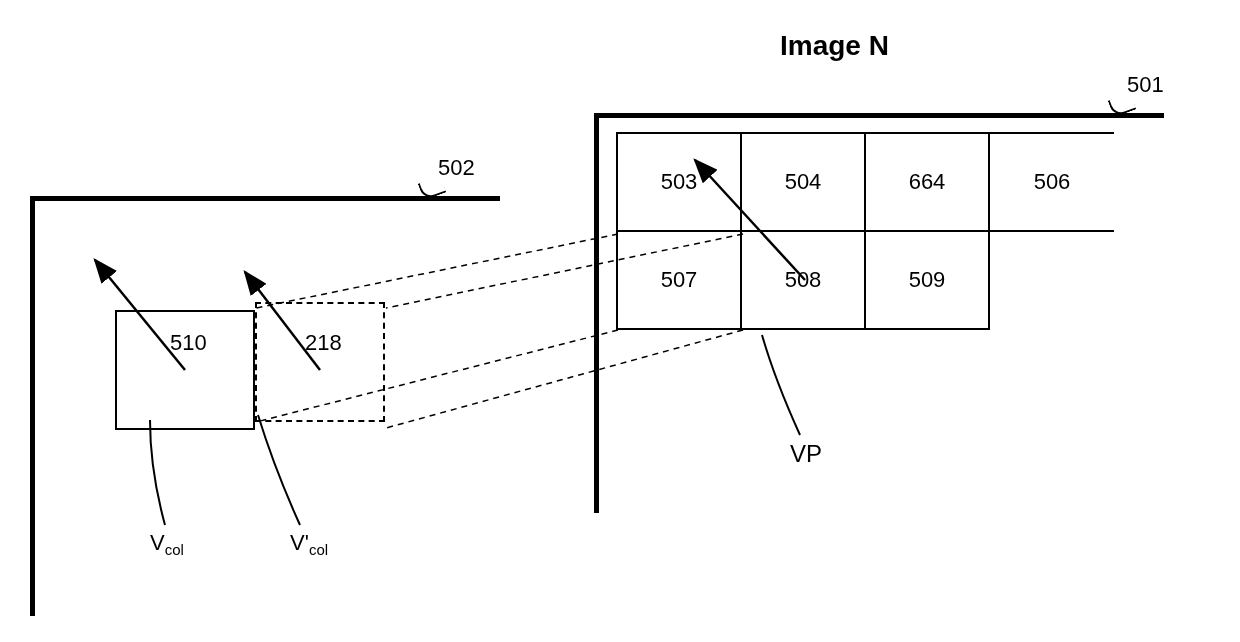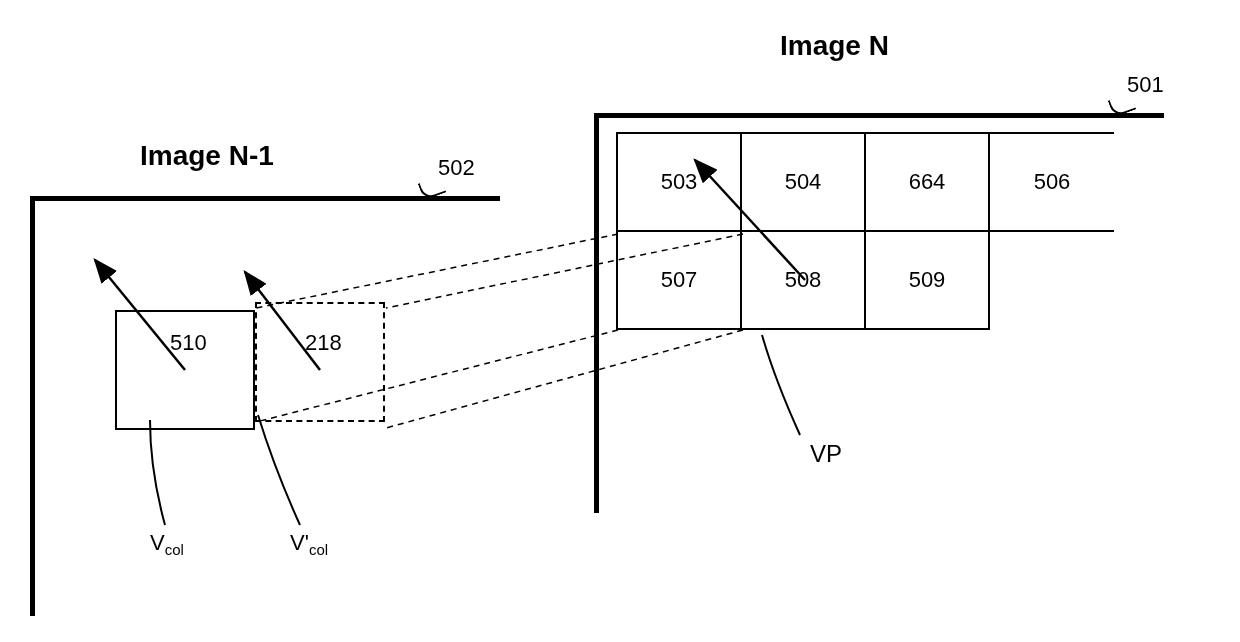--- a/index.html
+++ b/index.html
@@ -150,21 +150,20 @@
       position: absolute;
       top: 330px;
       left: 305px;
       font-size: 22px;
     }
     .vp-label {
       position: absolute;
       top: 440px;
       left: 790px;
       font-size: 24px;
-      margin-left: 20px;
     }
     .vcol-label {
       position: absolute;
       top: 530px;
       left: 150px;
       font-size: 22px;
     }
     .vcol-sub {
       font-size: 15px;
       vertical-align: sub;
@@ -183,21 +182,20 @@
       height: 642px;
       pointer-events: none;
     }
   </style>
 </head>
 <body>
 
 <div class="container">
 
   <div class="title-right">Image N</div>
-  <div class="title-left">Image N-1</div>
 
   <div class="ref-501">501</div>
   <div class="leader-501"></div>
   <div class="ref-502">502</div>
   <div class="leader-502"></div>
 
   <div class="frame-right-top"></div>
   <div class="frame-right-left"></div>
   <div class="frame-left-top"></div>
   <div class="frame-left-left"></div>

